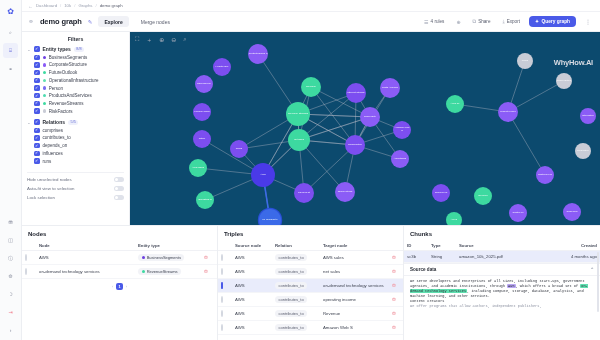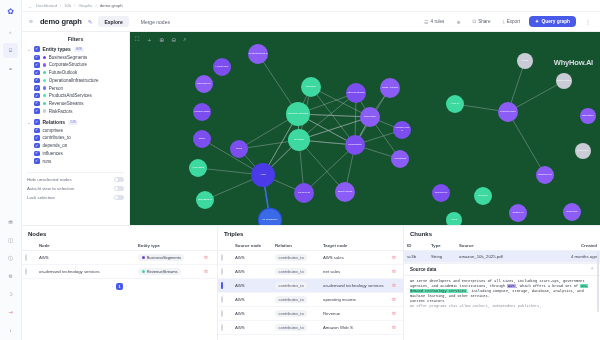--- a/index.html
+++ b/index.html
@@ -94,21 +94,21 @@
   .toggles { margin-top:6px; padding-top:4px; border-top:1px solid #f0f1f5; }
   .tg-row { display:flex; align-items:center; justify-content:space-between; margin-bottom:4px; }
   .tg-label { font-size:4.4px; color:#6b7080; }
   .switch { width:10px; height:5px; border-radius:3px; background:#dfe2ea; position:relative; }
   .switch::after {
     content:""; position:absolute; left:0.7px; top:0.7px;
     width:3.6px; height:3.6px; border-radius:50%; background:#fff;
   }
 
   
-  .canvas { flex:1; position:relative; background:#14532d; overflow:hidden; }
+  .canvas { flex:1; position:relative; background:#0c4a6e; overflow:hidden; }
   .gtools {
     position:absolute; left:5px; top:4px; display:flex; gap:7px; z-index:5;
     color:#a8adba; font-size:6px;
   }
   .watermark {
     position:absolute; right:7px; top:26px; font-size:7.5px;
     font-weight:bold; color:#d8dbe3; letter-spacing:-0.2px; z-index:4;
   }
   .nodelbl {
     position:absolute; color:#fff; font-size:2.5px; text-align:center;

